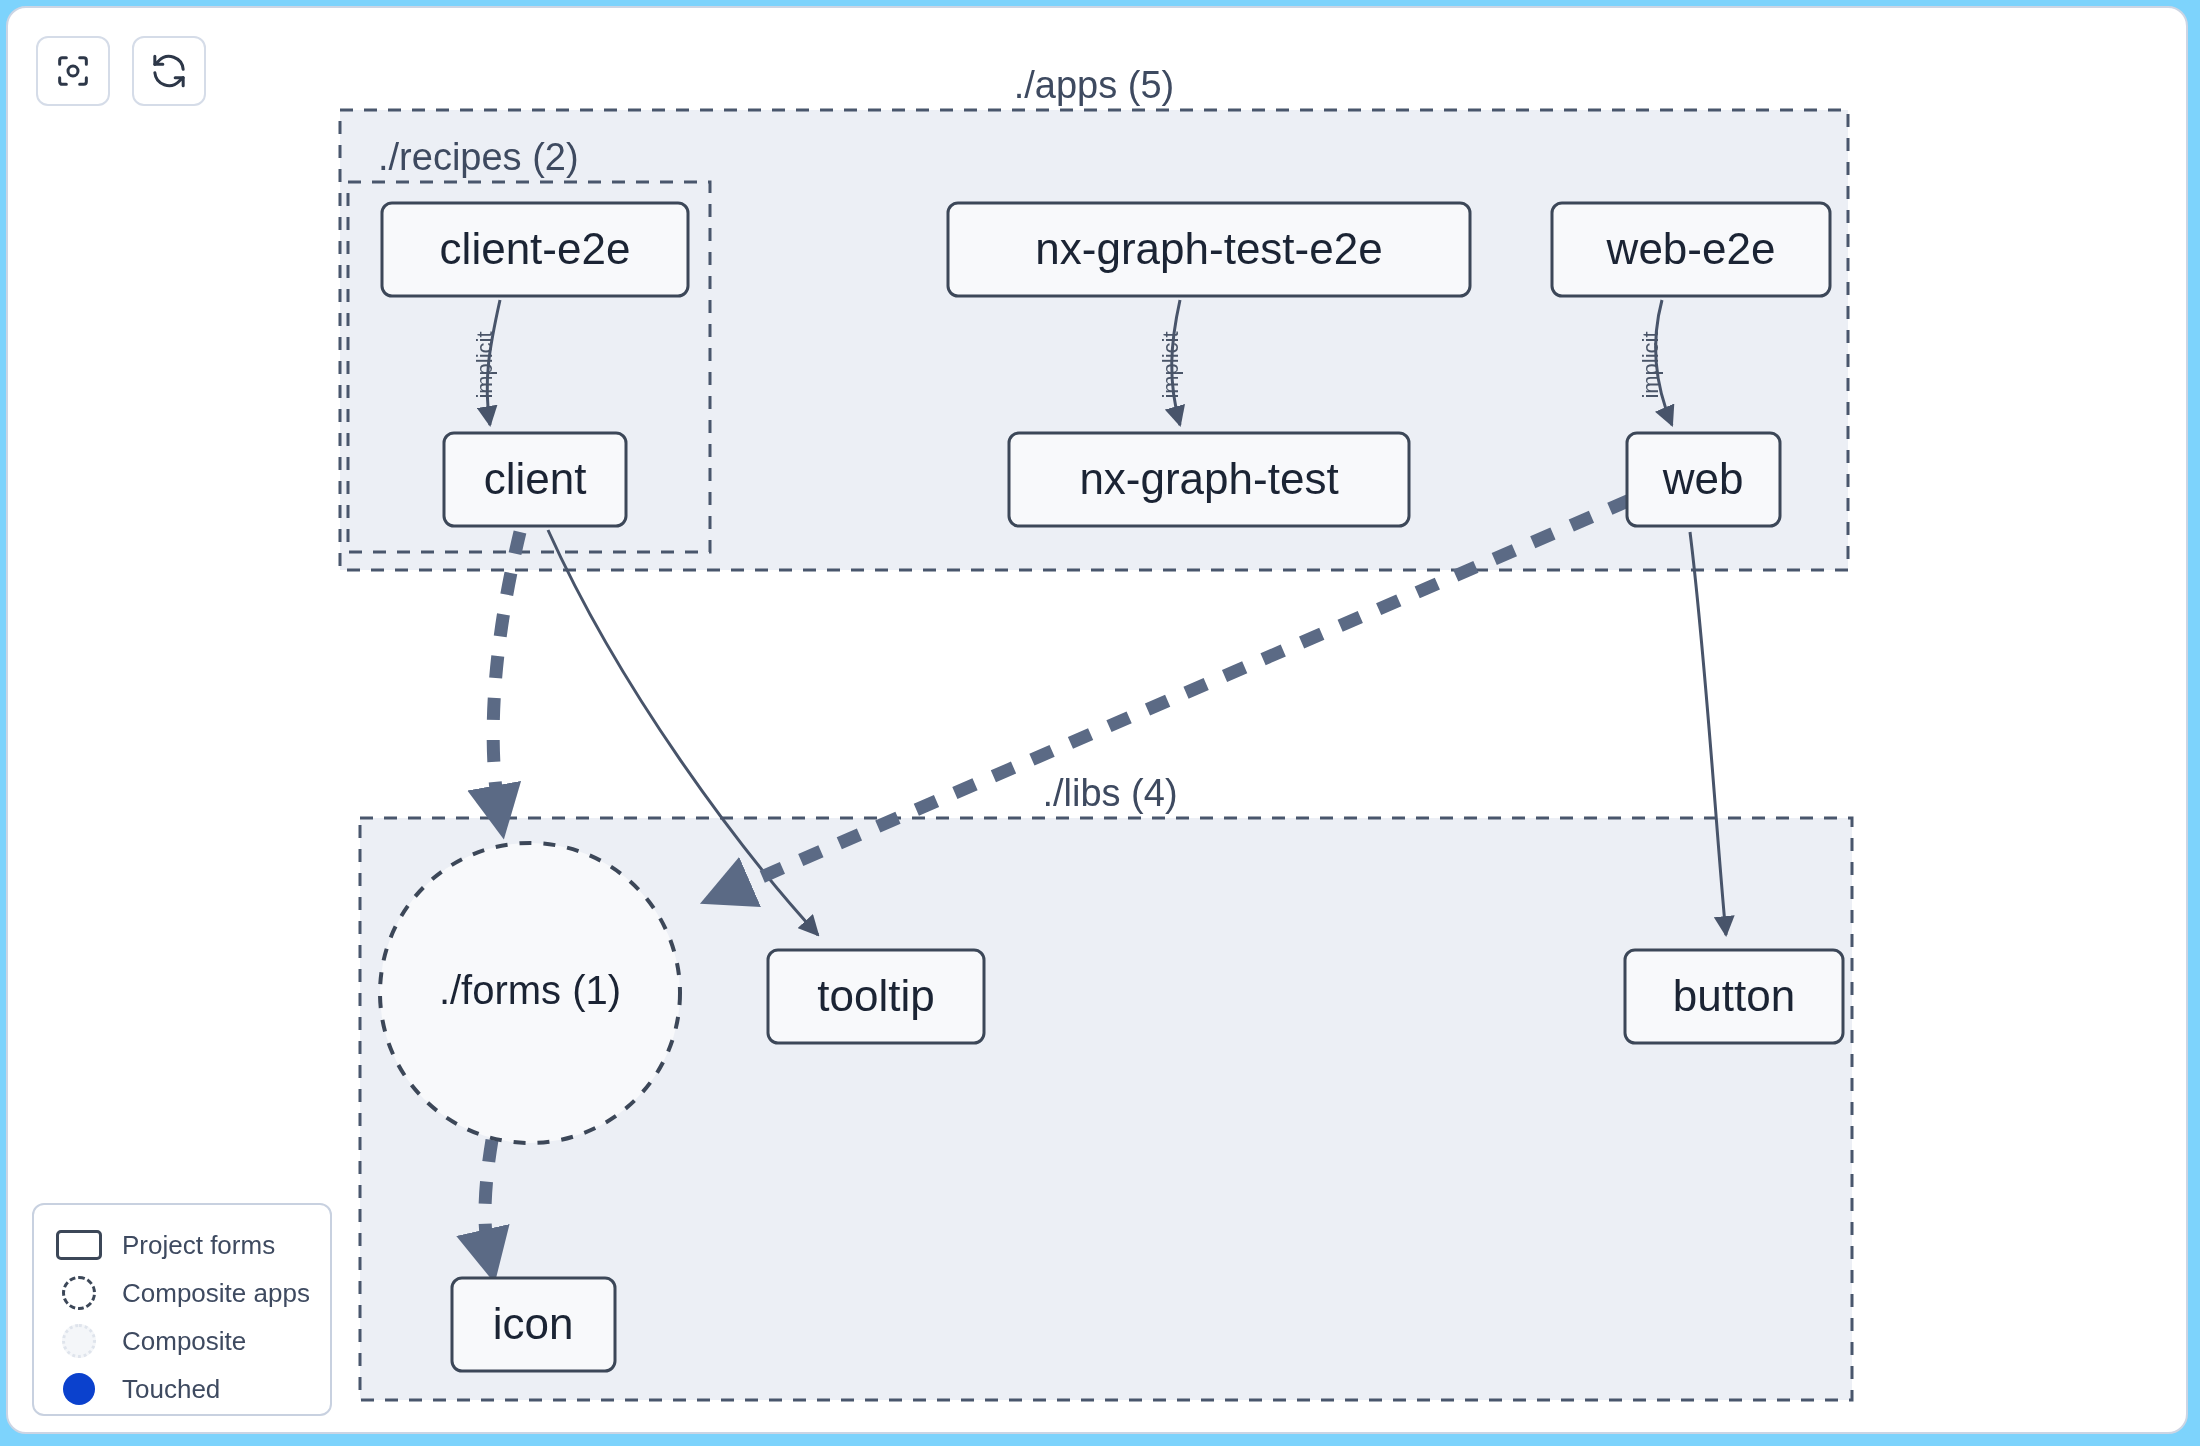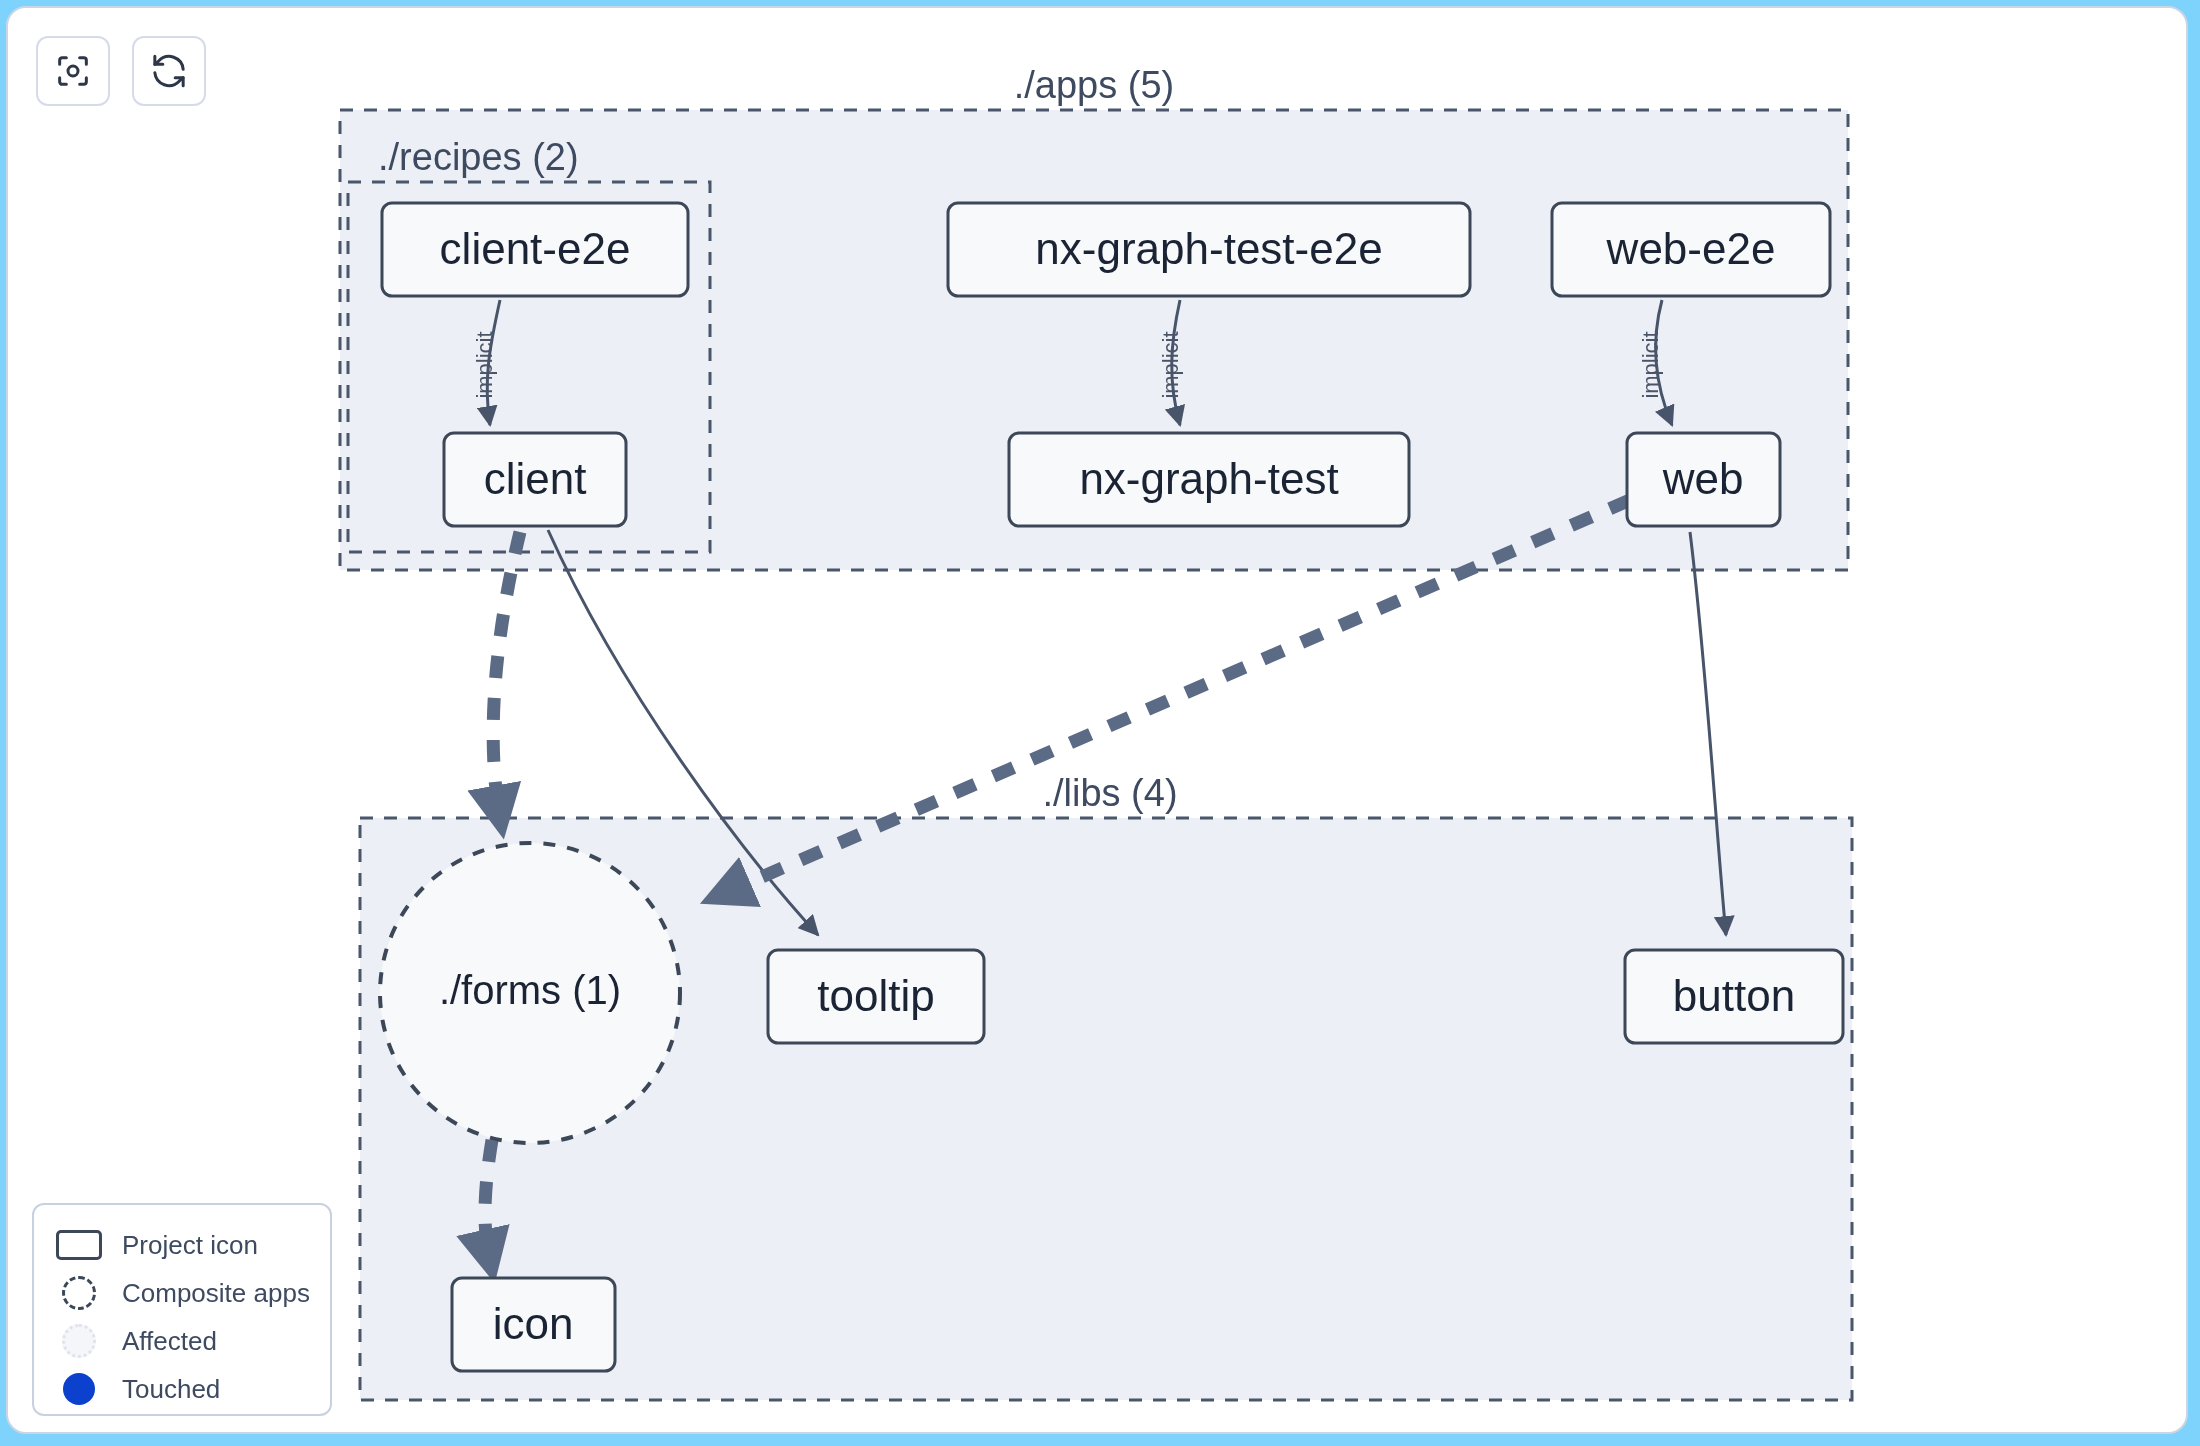--- a/index.html
+++ b/index.html
@@ -298,33 +298,33 @@
       <rect class="node-rect" x="452" y="1278" width="163" height="93" rx="10"></rect>
       <text class="node-label" x="533" y="1327">icon</text>
     </g>
   </svg>
 
   <div class="legend">
     <div class="legend-row">
       <span class="legend-swatch">
           <span class="sw-rect"></span>
         </span>
-      <span class="legend-text">Project icon</span>
+      <span class="legend-text">Project forms</span>
     </div>
     <div class="legend-row">
       <span class="legend-swatch">
           <span class="sw-dashcircle"></span>
         </span>
       <span class="legend-text">Composite apps</span>
     </div>
     <div class="legend-row">
       <span class="legend-swatch">
           <span class="sw-affected"></span>
         </span>
-      <span class="legend-text">Affected</span>
+      <span class="legend-text">Composite</span>
     </div>
     <div class="legend-row">
       <span class="legend-swatch">
           <span class="sw-touched"></span>
         </span>
       <span class="legend-text">Touched</span>
     </div>
   </div>
 </div>
 

